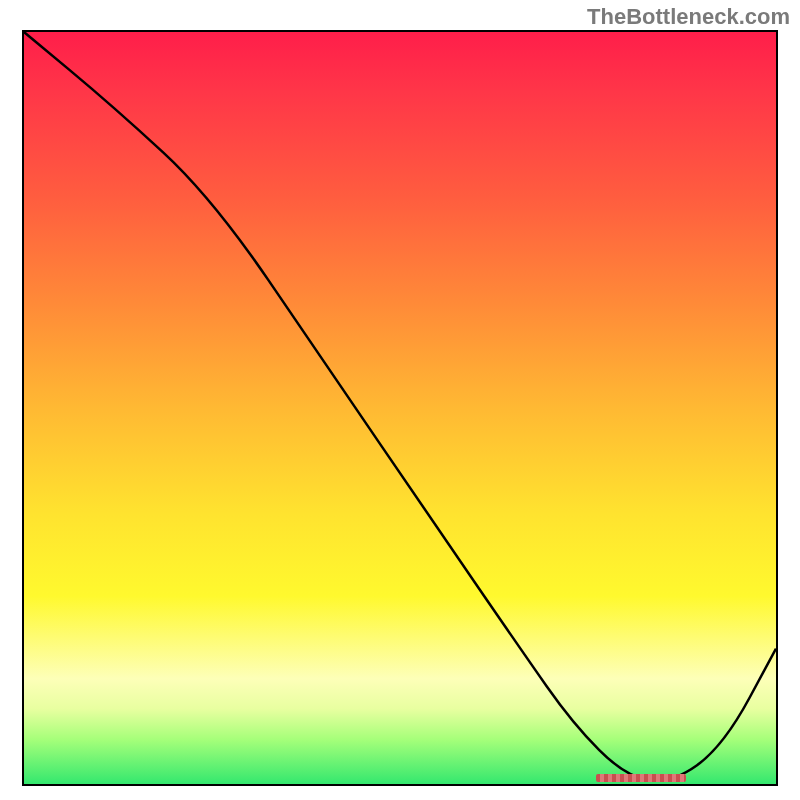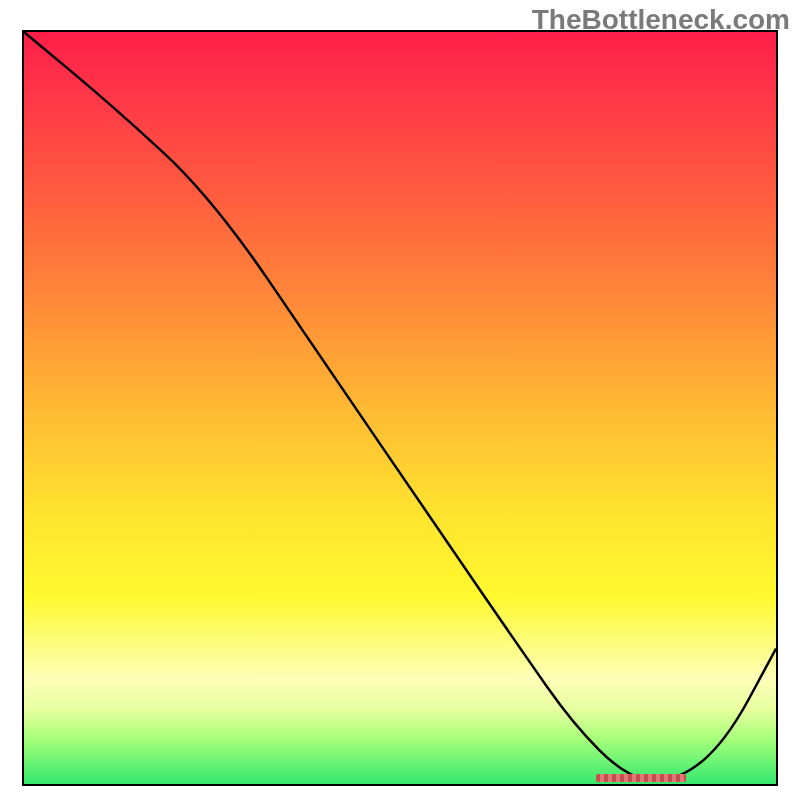--- a/index.html
+++ b/index.html
@@ -8,21 +8,21 @@
     width: 800px;
     height: 800px;
     background: #ffffff;
     font-family: Arial, Helvetica, sans-serif;
     overflow: hidden;
   }
   .watermark {
     position: absolute;
     top: 4px;
     right: 10px;
-    font-size: 28px;
+    font-size: 22px;
     font-weight: bold;
     color: #7a7a7a;
     z-index: 10;
     user-select: none;
   }
   .chart-frame {
     position: absolute;
     left: 22px;
     top: 30px;
     width: 756px;

